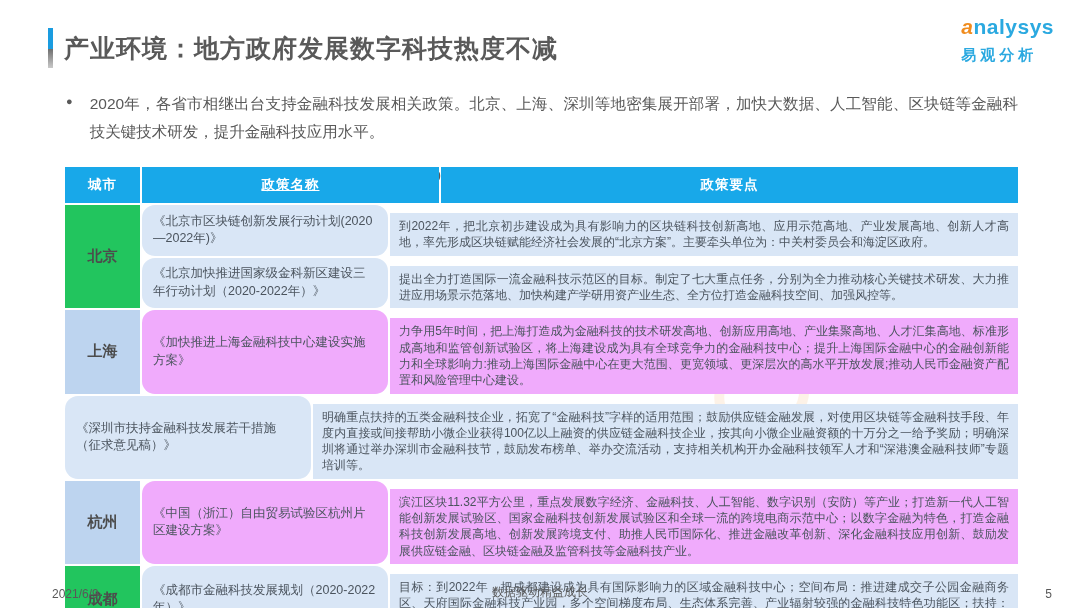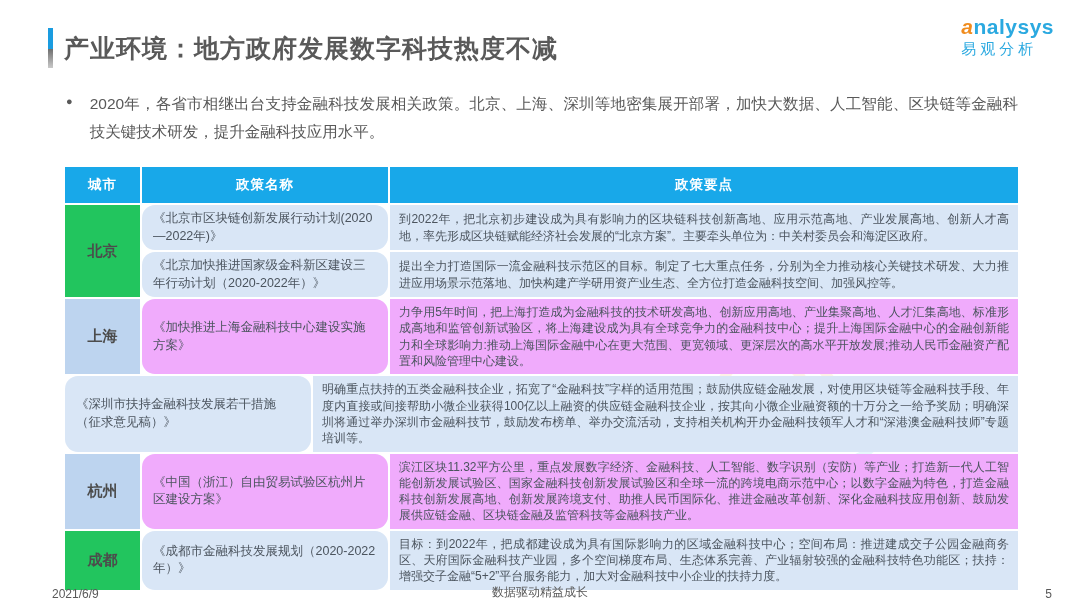--- a/index.html
+++ b/index.html
@@ -14,46 +14,46 @@
   
   .header { position: absolute; top: 28px; left: 48px; display: flex; align-items: center; }
   .accent-bar { width: 5px; height: 40px; margin-right: 11px; display: flex; flex-direction: column; }
   .accent-top { flex: 1.15; background: #1a9ce0; }
   .accent-bottom { flex: 1; background: linear-gradient(#6f6f6f, #c9c9c9); }
   .page-title { font-size: 25px; font-weight: bold; color: #595959; letter-spacing: 1px; }
 
   .logo { position: absolute; top: 15px; right: 26px; text-align: left; }
   .logo-en { display: block; font-size: 21px; font-weight: bold; color: #2ba9e0; line-height: 1.1; letter-spacing: 0.5px; }
   .logo-en::first-letter { color: #f08c1e; font-style: italic; }
-  .logo-cn { display: block; font-size: 15px; font-weight: normal; color: #2ba9e0; letter-spacing: 4px; margin-top: 2px; }
+  .logo-cn { display: block; font-size: 15px; font-weight: bold; color: #2ba9e0; letter-spacing: 4px; margin-top: 8px; }
 
   
   .bullet-row { position: absolute; top: 90px; left: 66px; width: 952px; display: flex; }
   .bullet-dot { font-size: 11px; color: #595959; margin-right: 17px; padding-top: 5px; }
   .bullet-text { font-size: 15.5px; color: #595959; line-height: 1.82; text-align: justify; }
 
   
   .table-title { position: absolute; top: 139px; left: 0; width: 1080px; text-align: center;
                  font-size: 15px; font-weight: bold; color: #595959; letter-spacing: 0.5px; margin-top: 28px; }
 
   .ptable { position: absolute; top: 167px; left: 65px; width: 953px; }
   .thead { display: flex; gap: 2px; height: 36px; }
   .th { background: #18a8e9; color: #ffffff; font-weight: bold; font-size: 13.5px;
         display: flex; align-items: center; justify-content: center; letter-spacing: 1px; }
-  .th.c1 { width: 75px; } .th.c2 { width: 246px; } .th.c3 { flex: 1; }
+  .th.c1 { width: 75px; } .th.c2 { width: 297px; text-decoration: underline; } .th.c3 { flex: 1; }
 
   .trow { display: flex; gap: 2px; margin-top: 2px; }
   .city-cell { width: 75px; flex: none; display: flex; align-items: center; justify-content: center;
                font-size: 15px; font-weight: bold; color: #4c4c4c; background: #22c55e; }
   .subrows { flex: 1; display: flex; flex-direction: column; gap: 2px; }
   .subrow { display: flex; gap: 2px; flex: 1; }
   .pname { width: 246px; flex: none; padding: 5px 11px; background: #d9e6f6; font-size: 12.5px;
            color: #4b545e; line-height: 1.4; display: flex; align-items: center; border-radius: 13px; }
   .ppoints { flex: 1; padding: 5px 9px; background: #d9e6f6; font-size: 12px; color: #4b545e;
-             line-height: 1.36; display: flex; align-items: center; text-align: justify; }
+             line-height: 1.36; display: flex; align-items: center; text-align: justify; margin-top: 8px; }
   .trow.alt .city-cell { background: #bdd4ef; }
   .trow.alt .pname, .trow.alt .ppoints { background: #f0abfc; }
 
   
   .watermark { position: absolute; top: 320px; left: 580px; width: 340px; height: 180px;
                opacity: 0.10; pointer-events: none; }
 
   
   .footer { position: absolute; bottom: 7px; left: 0; width: 1080px; height: 16px; font-size: 12px; color: #595959; }
   .footer-date { position: absolute; left: 20px; bottom: 0; margin-left: 32px; }

